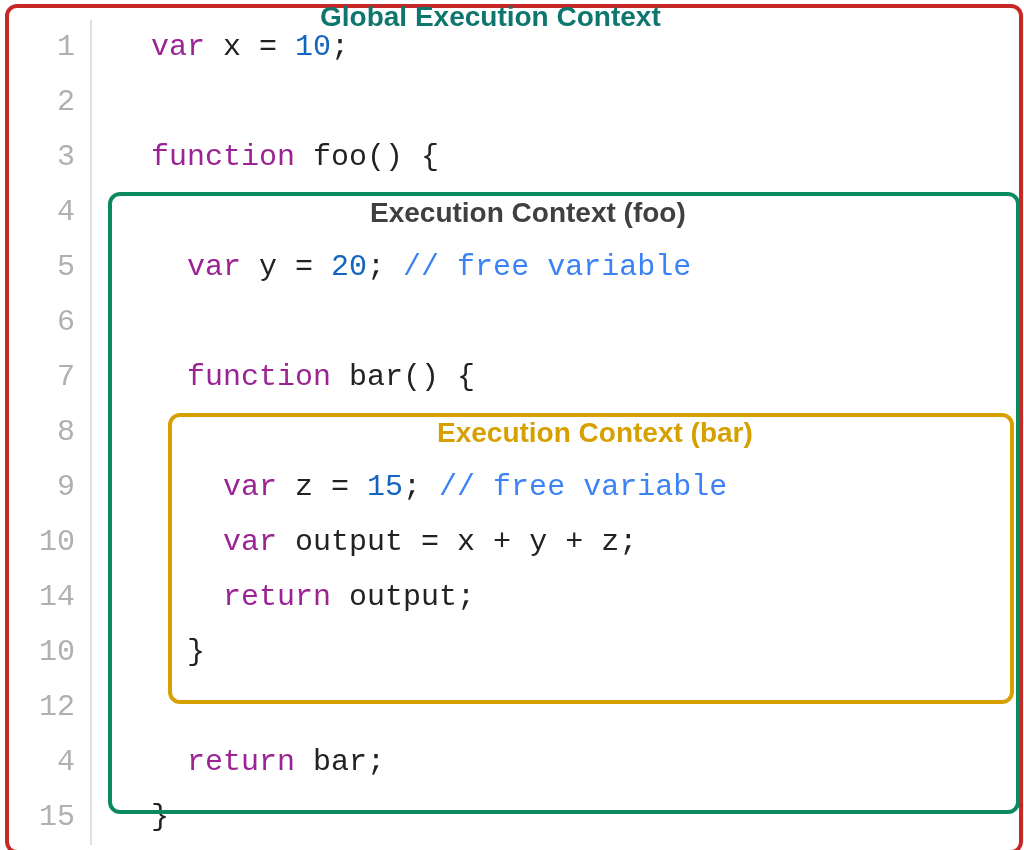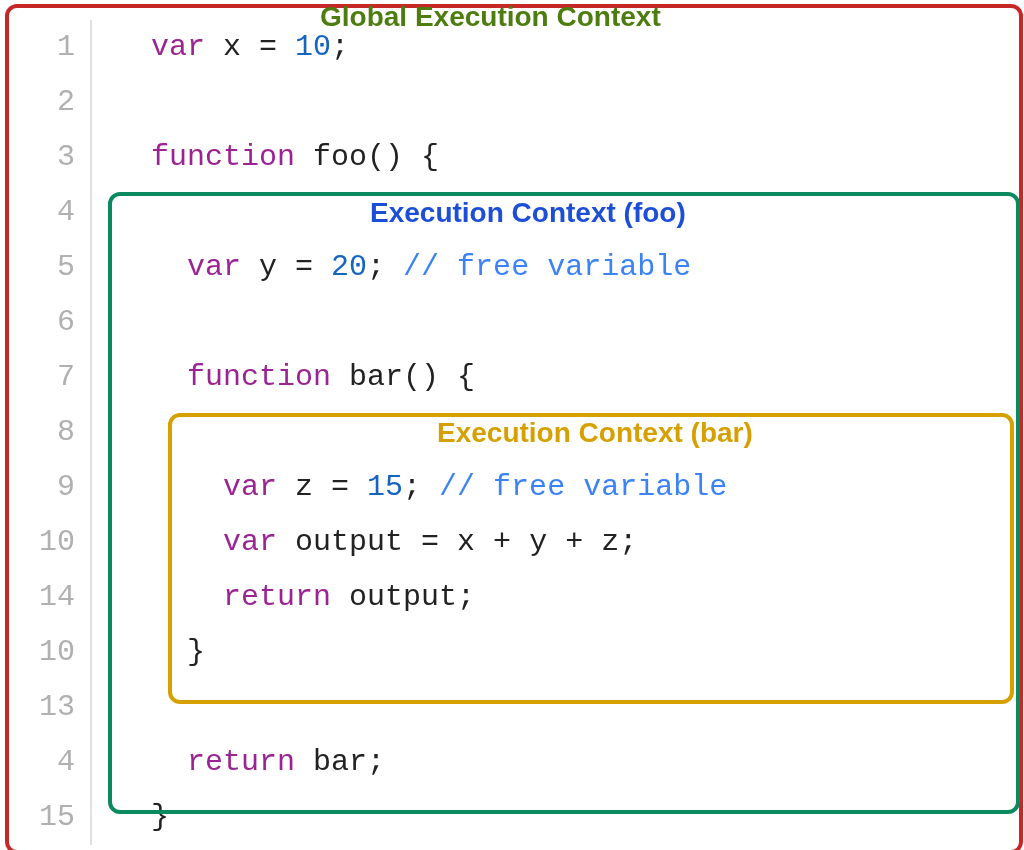--- a/index.html
+++ b/index.html
@@ -60,23 +60,23 @@
   }
   .box-label {
     position: absolute;
     font-family: Arial, Helvetica, sans-serif;
     font-weight: 700;
     font-size: 28px;
     pointer-events: none;
     white-space: nowrap;
   }
   .global-box { border-color: #c62828; }
-  .global-label { color: #4d7c0f; }
+  .global-label { color: #0f766e; }
   .foo-box    { border-color: #0b8a5f; }
-  .foo-label  { color: #1d4ed8; }
+  .foo-label  { color: #404040; }
   .bar-box    { border-color: #d6a100; }
   .bar-label  { color: #d6a100; margin-left: 47px; }
 </style>
 </head>
 <body>
 
 <div class="canvas">
 
   <div class="code-container">
     <div class="gutter" id="gutter">
@@ -85,21 +85,21 @@
         <div>3</div>
         <div>4</div>
         <div>5</div>
         <div>6</div>
         <div>7</div>
         <div>8</div>
         <div>9</div>
         <div>10</div>
         <div>14</div>
         <div>10</div>
-        <div>13</div>
+        <div>12</div>
         <div>4</div>
         <div>15</div>
       </div>
     <div class="divider"></div>
     <div class="code" id="code"><div class="row"><span class="kw">var</span><span class="punct"> </span><span class="ident">x</span><span class="punct"> = </span><span class="num">10</span><span class="punct">;</span></div><div class="row">&nbsp;</div><div class="row"><span class="kw">function</span><span class="punct"> </span><span class="ident">foo</span><span class="punct">() {</span></div><div class="row">&nbsp;</div><div class="row"><span class="punct">  </span><span class="kw">var</span><span class="punct"> </span><span class="ident">y</span><span class="punct"> = </span><span class="num">20</span><span class="punct">; </span><span class="comment">// free variable</span></div><div class="row">&nbsp;</div><div class="row"><span class="punct">  </span><span class="kw">function</span><span class="punct"> </span><span class="ident">bar</span><span class="punct">() {</span></div><div class="row">&nbsp;</div><div class="row"><span class="punct">    </span><span class="kw">var</span><span class="punct"> </span><span class="ident">z</span><span class="punct"> = </span><span class="num">15</span><span class="punct">; </span><span class="comment">// free variable</span></div><div class="row"><span class="punct">    </span><span class="kw">var</span><span class="punct"> </span><span class="ident">output</span><span class="punct"> = </span><span class="ident">x</span><span class="punct"> + </span><span class="ident">y</span><span class="punct"> + </span><span class="ident">z</span><span class="punct">;</span></div><div class="row"><span class="punct">    </span><span class="kw">return</span><span class="punct"> </span><span class="ident">output</span><span class="punct">;</span></div><div class="row"><span class="punct">  }</span></div><div class="row">&nbsp;</div><div class="row"><span class="punct">  </span><span class="kw">return</span><span class="punct"> </span><span class="ident">bar</span><span class="punct">;</span></div><div class="row"><span class="punct">}</span></div></div>
   </div>
 
   <div class="box global-box" style="left:5px; top:4px; width:1010px; height:842px;"></div>
   <div class="box-label global-label" style="left:320px; top:1px;">Global Execution Context</div>
 

